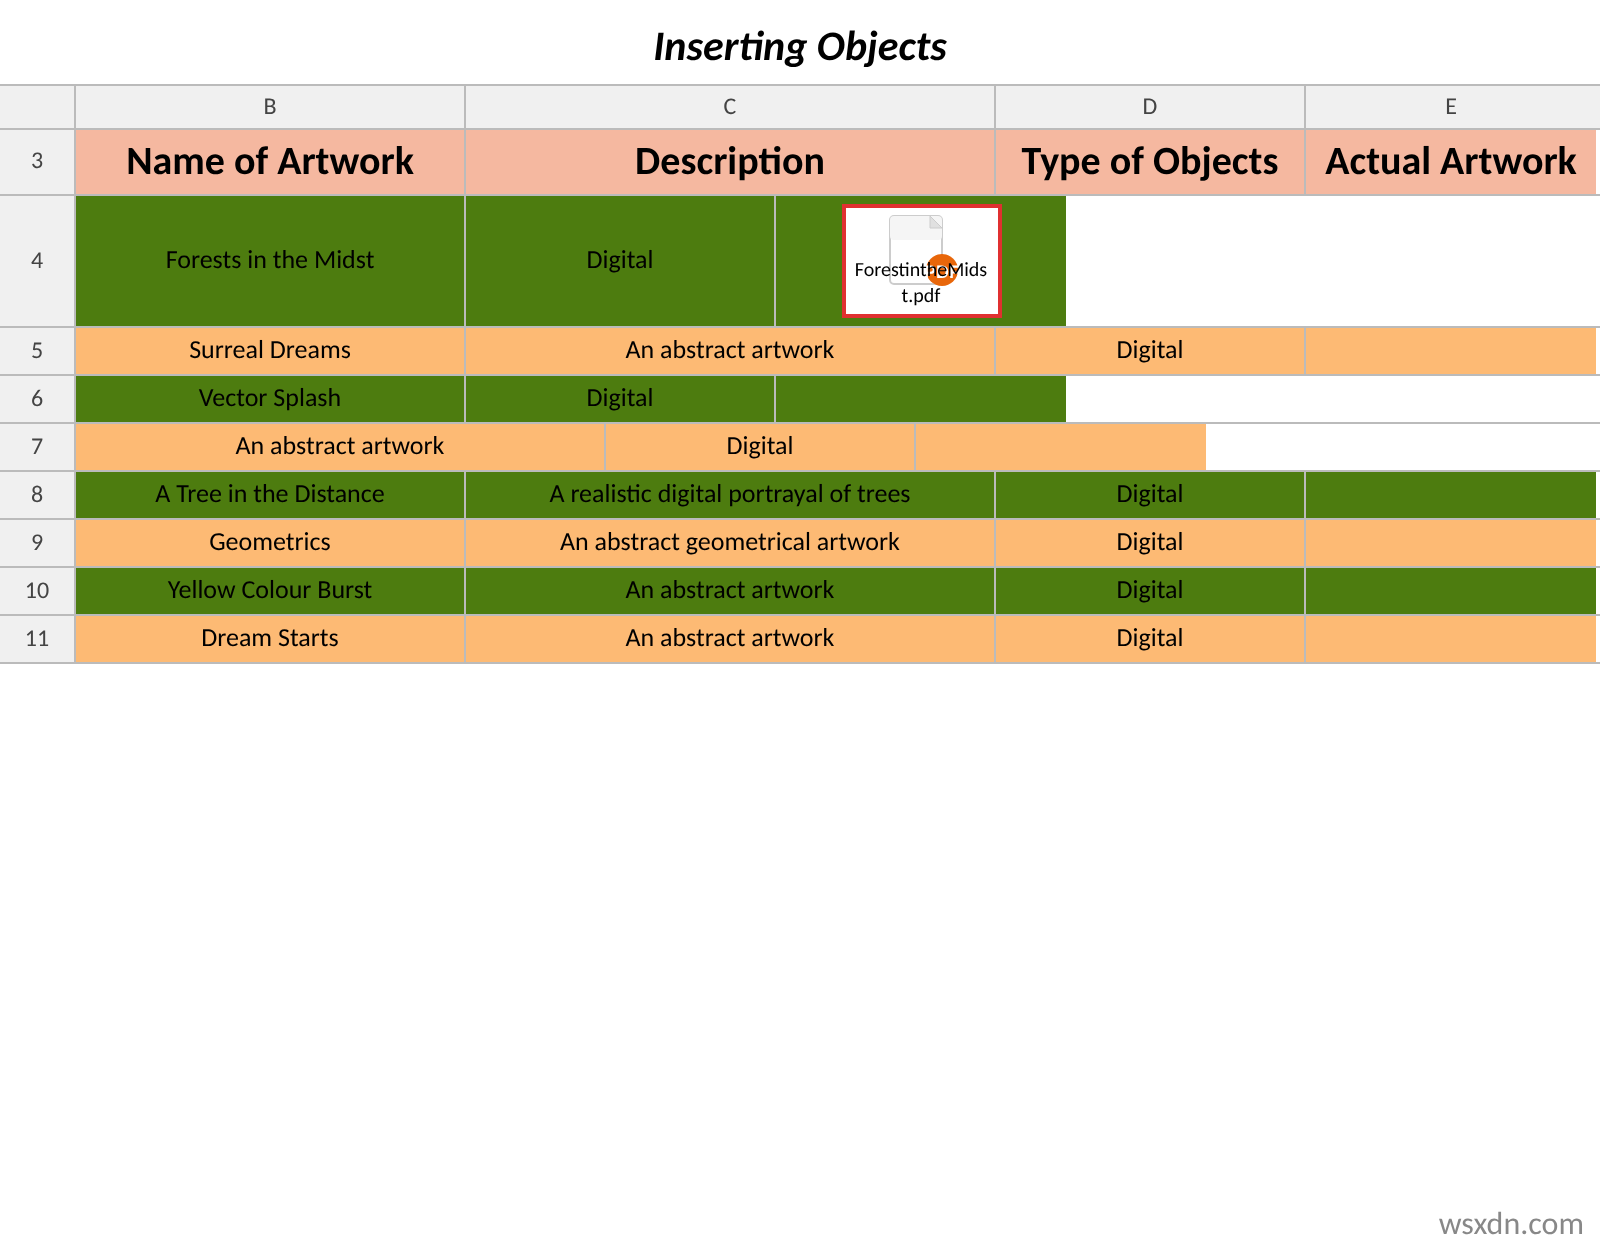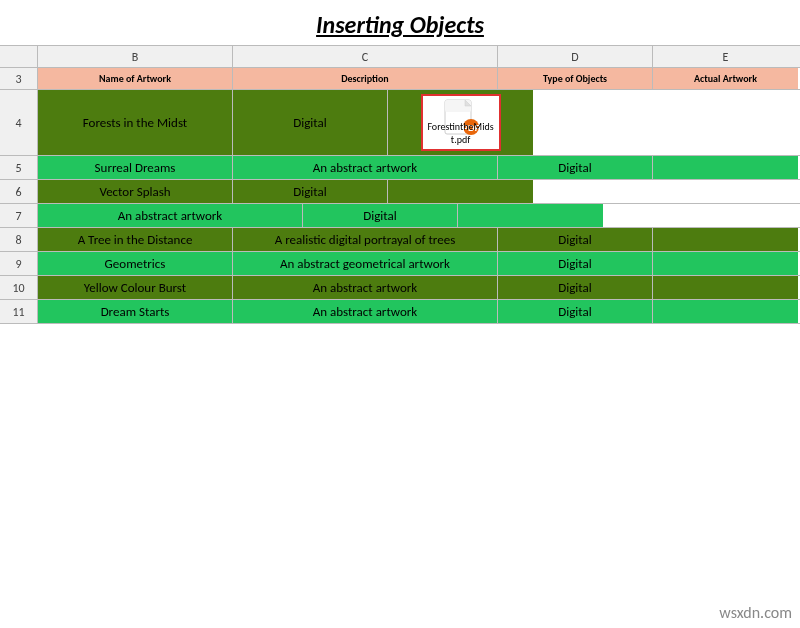--- a/index.html
+++ b/index.html
@@ -21,25 +21,24 @@
 
     
     .title-area {
       background: #fff;
       text-align: center;
       padding: 10px 0 6px 0;
       border-bottom: 1px solid #bbb;
     }
 
     .title-text {
-      font-size: 24px;
+      font-size: 21px;
       font-weight: bold;
       font-style: italic;
       color: #000;
-      text-decoration: underline;
     }
 
     
     .col-letters-row {
       display: flex;
       flex-direction: row;
       background: #f0f0f0;
       border-bottom: 1px solid #bbb;
       height: 22px;
     }
@@ -100,30 +99,30 @@
     .col-a { width: 38px; min-width: 38px; }
     .col-b { width: 195px; min-width: 195px; }
     .col-c { width: 265px; min-width: 265px; }
     .col-d { width: 155px; min-width: 155px; }
     .col-e { width: 145px; min-width: 145px; }
 
     
     .header-row .cell {
       background: #f5b8a0;
       font-weight: bold;
-      font-size: 10px;
+      font-size: 20px;
       color: #000;
     }
 
     
     .data-row-light .cell {
       background: #4d7c0f;
     }
     .data-row-lighter .cell {
-      background: #22c55e;
+      background: #fdba74;
     }
 
     .row-num-data {
       background: #f0f0f0 !important;
     }
 
     
     .pdf-cell {
       display: flex;
       align-items: center;

